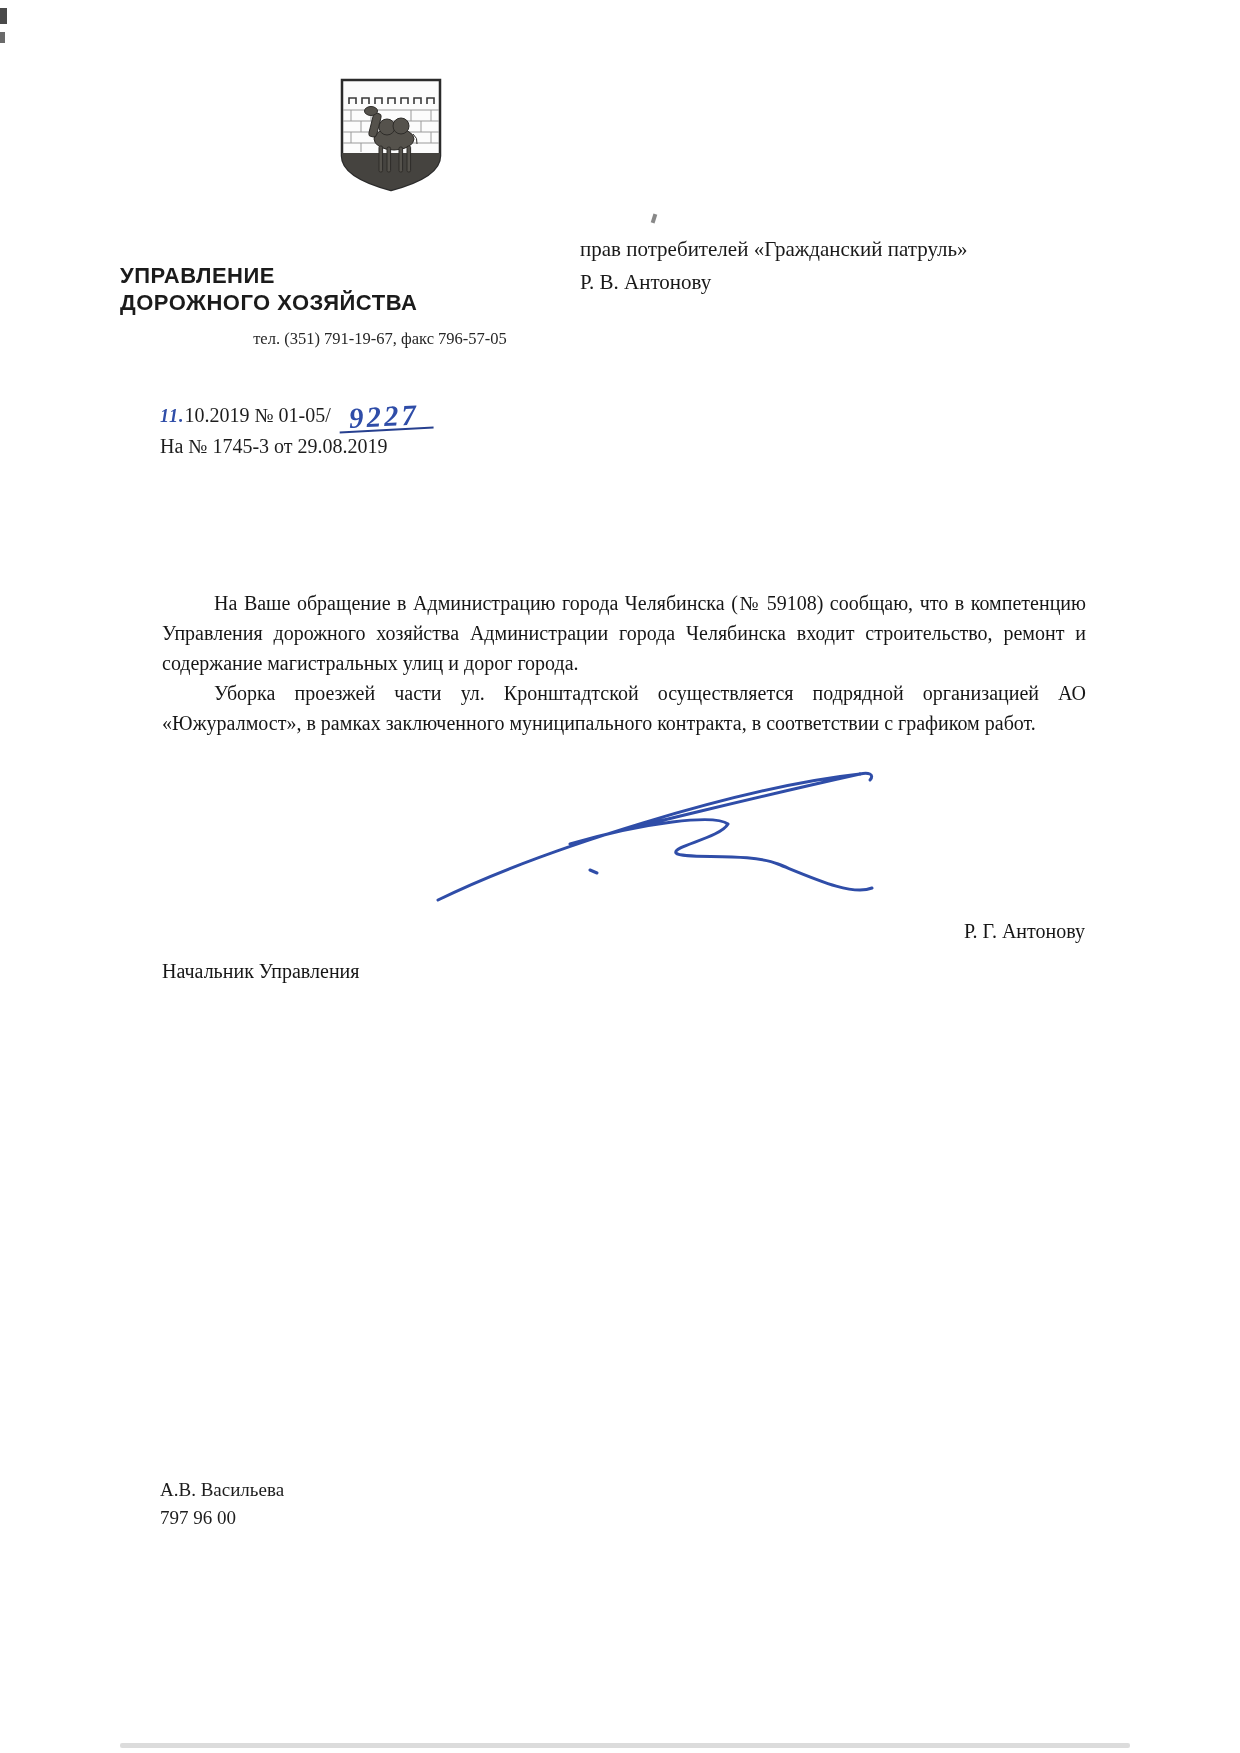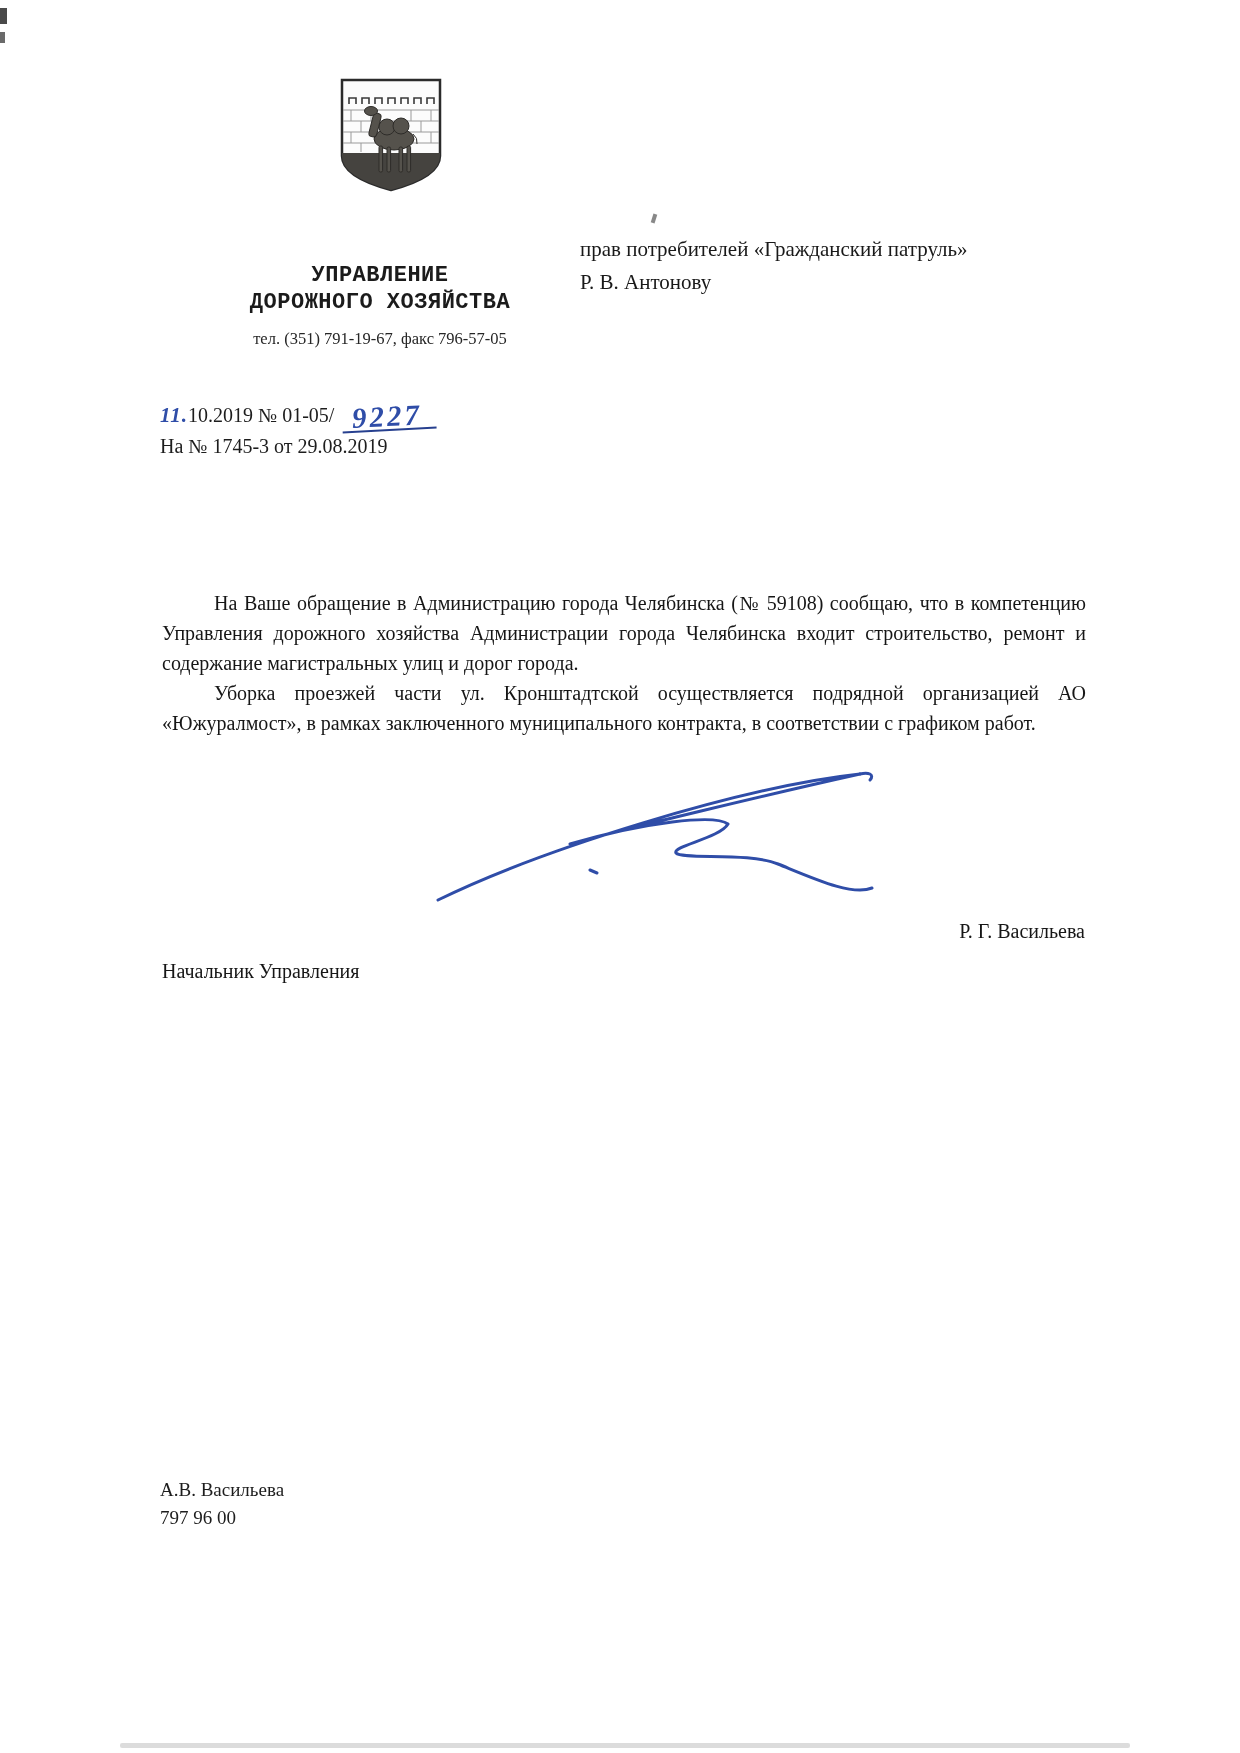--- a/index.html
+++ b/index.html
@@ -14,33 +14,32 @@
   
   .emblem{position:absolute;left:337px;top:76px;width:108px;height:118px;}
   .org-block{
     position:absolute;left:150px;top:208px;width:460px;
     text-align:center;
     font-family:"Liberation Sans", sans-serif;
     font-size:16.5px;line-height:20px;color:#2a2a2a;letter-spacing:.5px;
   }
   .dept-block{
     position:absolute;left:120px;top:262px;width:520px;
-    text-align:center;
-    font-family:Liberation Mono, monospace;
+    font-family:Liberation Sans, sans-serif;
     font-weight:bold;font-size:22px;line-height:27px;color:#1b1b1b;letter-spacing:.5px;
   }
   .addr-block{
     position:absolute;left:120px;top:328px;width:520px;
     text-align:center;
     font-size:16.5px;line-height:21px;color:#262626;
   }
   
   .ref-block{position:absolute;left:160px;top:400px;width:520px;font-size:20px;line-height:30px;color:#1d1d1d;}
   .hw{color:#2f4da8;font-style:italic;font-weight:bold;}
-  .hw-date{font-size:21px;letter-spacing:1px;}
+  .hw-date{font-size:18px;letter-spacing:1px;}
   .hw-number{
     display:inline-block;
     font-size:29px;letter-spacing:3px;line-height:22px;
     transform:rotate(-3deg);
     padding:0 14px 2px 10px;
     border-bottom:2px solid #27408f;
     margin-left:8px;vertical-align:-4px;
   }
   
   .addressee{
@@ -145,21 +144,21 @@
   <div class="sig-title">Начальник Управления</div>
 
   <svg class="signature-svg" viewBox="0 0 470 170" xmlns="http://www.w3.org/2000/svg">
     <g fill="none" stroke="#2f4da8" stroke-width="3" stroke-linecap="round" stroke-linejoin="round">
       <path d="M18 148 C120 98 320 35 440 22 C350 42 200 78 150 92 C225 70 295 62 308 72 C300 86 252 94 256 101 C262 108 330 100 358 112 C395 127 432 144 452 136"></path>
       <path d="M440 22 C448 20 455 22 450 28"></path>
       <path d="M170 118 l7 3"></path>
     </g>
   </svg>
 
-  <div class="sig-name">Р. Г. Васильева</div>
+  <div class="sig-name">Р. Г. Антонову</div>
 
   <div class="footer">
     <div>А.В. Васильева</div>
     <div>797 96 00</div>
   </div>
 
   <div class="artifact-bottom"></div>
   <div class="artifact-edge1"></div>
   <div class="artifact-edge2"></div>
   <div class="ink-speck"></div>

